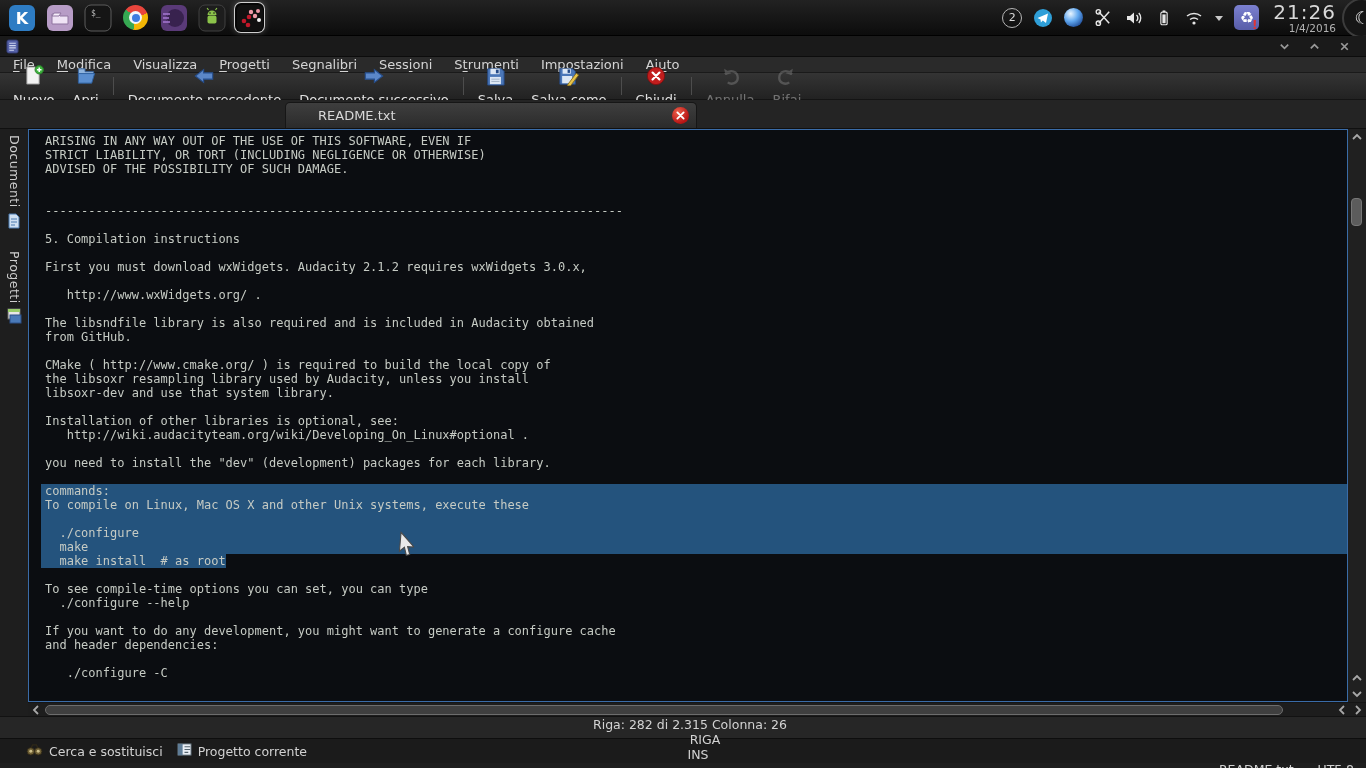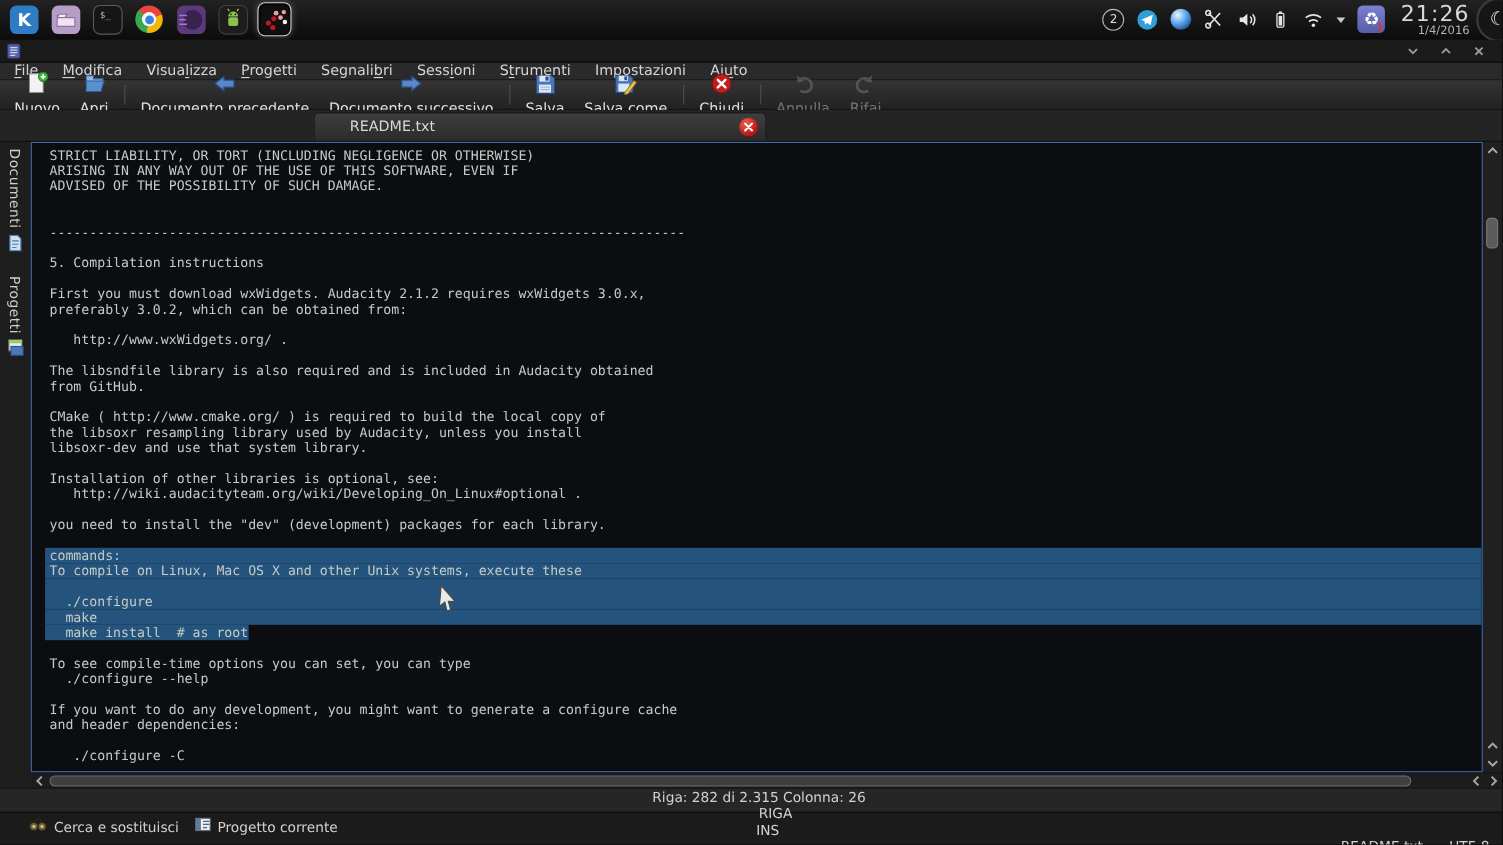--- a/index.html
+++ b/index.html
@@ -364,31 +364,30 @@
         <span><svg width="16" height="16" viewBox="0 0 16 16">
               <rect x="2" y="1" width="12" height="10" fill="#e8e8e8" stroke="#666"></rect>
               <rect x="2" y="1" width="12" height="3" fill="#9acd6a"></rect>
               <rect x="4" y="7" width="11" height="8" fill="#4a7ab8" stroke="#2c5188"></rect>
             </svg></span>
       </div>
     </aside>
 
     <div class="editor">
       <div class="lines">
+          <div class="line">ARISING IN ANY WAY OUT OF THE USE OF THIS SOFTWARE, EVEN IF</div>
           <div class="line">STRICT LIABILITY, OR TORT (INCLUDING NEGLIGENCE OR OTHERWISE)</div>
-          <div class="line">ARISING IN ANY WAY OUT OF THE USE OF THIS SOFTWARE, EVEN IF</div>
           <div class="line">ADVISED OF THE POSSIBILITY OF SUCH DAMAGE.</div>
           <div class="line"></div>
           <div class="line"></div>
           <div class="line">--------------------------------------------------------------------------------</div>
           <div class="line"></div>
           <div class="line">5. Compilation instructions</div>
           <div class="line"></div>
           <div class="line">First you must download wxWidgets. Audacity 2.1.2 requires wxWidgets 3.0.x,</div>
-          <div class="line">preferably 3.0.2, which can be obtained from:</div>
           <div class="line"></div>
           <div class="line">   http://www.wxWidgets.org/ .</div>
           <div class="line"></div>
           <div class="line">The libsndfile library is also required and is included in Audacity obtained</div>
           <div class="line">from GitHub.</div>
           <div class="line"></div>
           <div class="line">CMake ( http://www.cmake.org/ ) is required to build the local copy of</div>
           <div class="line">the libsoxr resampling library used by Audacity, unless you install</div>
           <div class="line">libsoxr-dev and use that system library.</div>
           <div class="line"></div>

